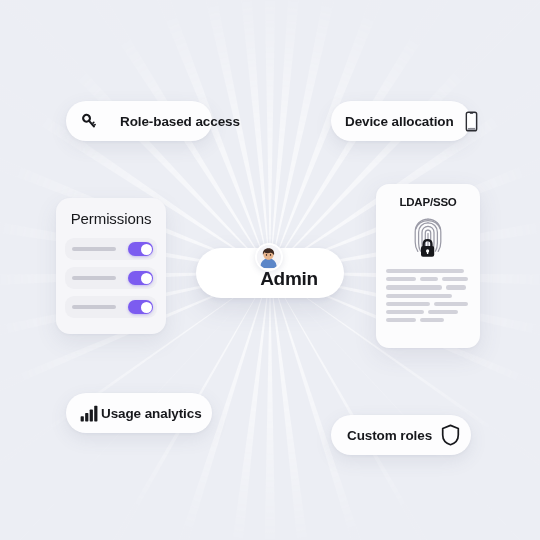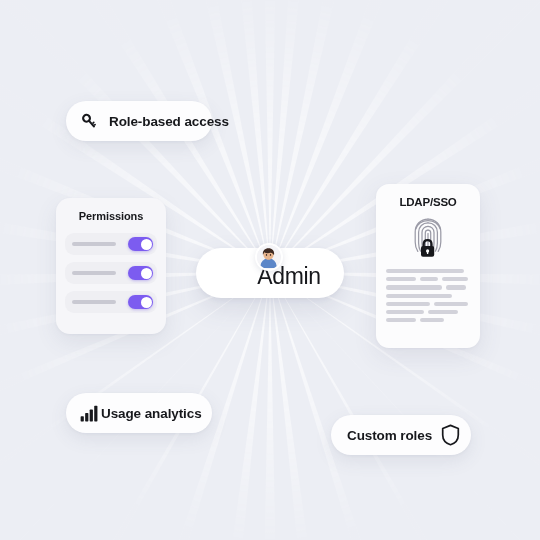--- a/index.html
+++ b/index.html
@@ -31,38 +31,38 @@
   .pill-label {
     font-size:13.5px;
     font-weight:700;
     color:#17181c;
     letter-spacing:-0.1px;
     white-space:nowrap;
   }
   .icon-box { display:flex; align-items:center; justify-content:center; }
 
   
-  #pill-role { left:66px; top:101px; width:146px; height:40px; padding:0 14px; gap:10px; }
+  #pill-role { left:66px; top:101px; width:146px; height:40px; padding:0 14px; gap:21px; }
   
   #pill-device { left:331px; top:101px; width:140px; height:40px; padding:0 14px; gap:9px; justify-content:space-between;}
   
   #pill-usage { left:66px; top:393px; width:146px; height:40px; padding:0 14px; gap:2px; }
   
   #pill-custom { left:331px; top:415px; width:140px; height:40px; padding:0 16px; gap:9px; justify-content:space-between;}
 
   
   #card-permissions {
     position:absolute; left:56px; top:198px; width:110px; height:136px;
     background:#f6f6f9;
     border-radius:14px;
     box-shadow:0 8px 22px rgba(80,85,120,0.10), 0 1px 3px rgba(80,85,120,0.05);
     padding:12px 9px 10px 9px;
   }
   #card-permissions .card-title {
-    font-size:11px; font-weight:700; color:#17181c; text-align:center;
+    font-size:15px; font-weight:400; color:#17181c; text-align:center;
     letter-spacing:-0.1px; margin-bottom:11px;
   }
   .perm-row {
     display:flex; align-items:center; justify-content:space-between;
     background:#efeff3;
     border-radius:9px;
     height:22px;
     padding:0 4px 0 7px;
     margin-bottom:7px;
   }
@@ -97,21 +97,21 @@
 
   
   #center-admin {
     position:absolute; left:196px; top:248px; width:148px; height:50px;
     background:#ffffff; border-radius:28px;
     box-shadow:0 10px 26px rgba(80,85,120,0.13), 0 2px 5px rgba(80,85,120,0.07);
     display:flex; align-items:flex-end; justify-content:center;
     padding-bottom:8px;
   }
   #center-admin .admin-label {
-    font-size:23px; font-weight:400; color:#17181c; letter-spacing:-0.3px;margin-left:38px;
+    font-size:19px; font-weight:700; color:#17181c; letter-spacing:-0.3px;margin-left:38px;
   }
   #avatar {
     position:absolute; left:255px; top:243px;
     width:28px; height:28px; border-radius:50%;
     overflow:hidden; background:#f2f2f5;
     border:2.5px solid #ffffff;
     box-shadow:0 2px 6px rgba(80,85,120,0.14);
   }
 </style>
 </head>
@@ -177,20 +177,31 @@
           <circle cx="12" cy="6.4" r="4.3" fill="none" stroke="#17181c" stroke-width="2.7"></circle>
           <rect x="10.8" y="10" width="2.5" height="11.6" rx="1.1" fill="#17181c"></rect>
           <rect x="13.0" y="15.3" width="3.3" height="2.2" rx="1" fill="#17181c"></rect>
           <rect x="13.0" y="18.6" width="2.6" height="2.1" rx="1" fill="#17181c"></rect>
         </g>
       </svg>
     </span>
     <span class="pill-label">Role-based access</span>
   </div>
 
+  <div class="pill" id="pill-device">
+    <span class="pill-label">Device allocation</span>
+    <span class="icon-box">
+      <svg width="17" height="21" viewBox="0 0 17 24">
+        <rect x="2.6" y="1.4" width="11.8" height="21.2" rx="2.1" fill="none" stroke="#2c2d33" stroke-width="1.6"></rect>
+        <rect x="4.3" y="3.4" width="8.4" height="15.6" fill="#ffffff"></rect>
+        <rect x="4.3" y="19.4" width="8.4" height="2.1" fill="#8a8b93"></rect>
+        <rect x="6.6" y="2.3" width="3.8" height="0.9" rx="0.45" fill="#2c2d33"></rect>
+      </svg>
+    </span>
+  </div>
 
   <div class="pill" id="pill-usage">
     <span class="icon-box">
       <svg width="19" height="17" viewBox="0 0 20 18">
         <rect x="0.6" y="12.0" width="3.4" height="5.4" rx="0.7" fill="#17181c"></rect>
         <rect x="5.4" y="8.6" width="3.4" height="8.8" rx="0.7" fill="#17181c"></rect>
         <rect x="10.2" y="4.8" width="3.4" height="12.6" rx="0.7" fill="#17181c"></rect>
         <rect x="15.0" y="0.8" width="3.4" height="16.6" rx="0.7" fill="#17181c"></rect>
       </svg>
     </span>

